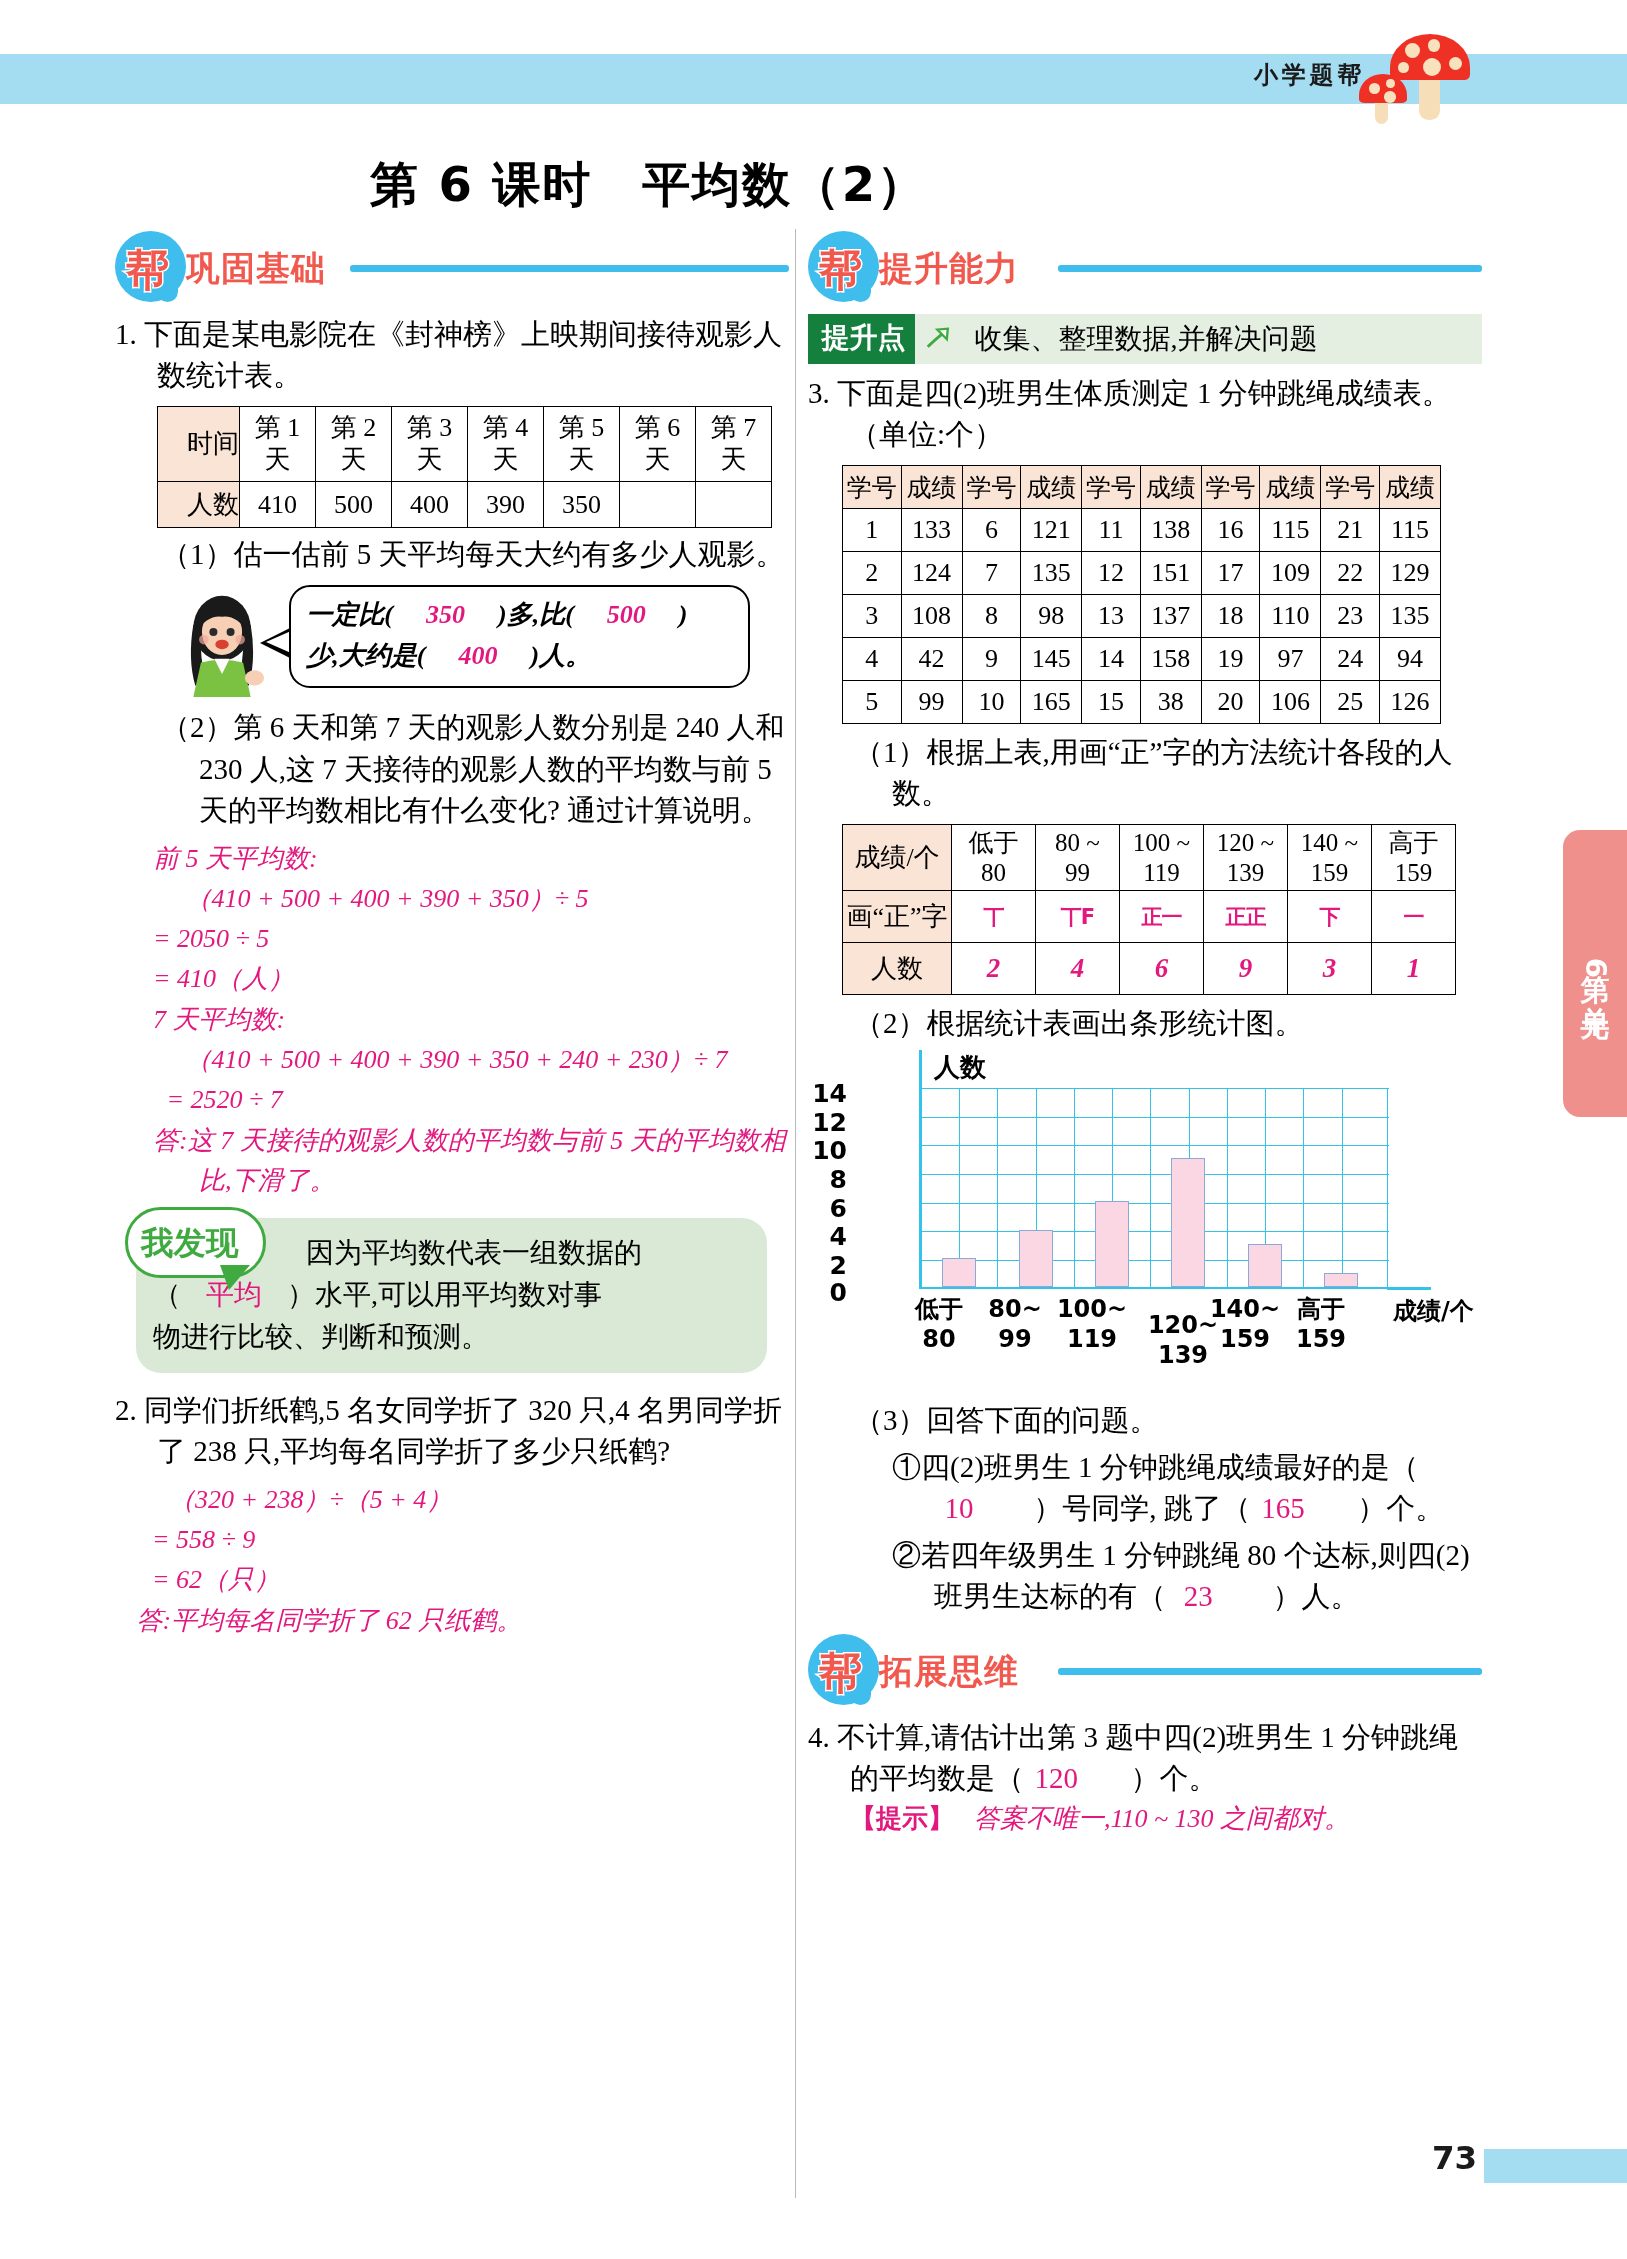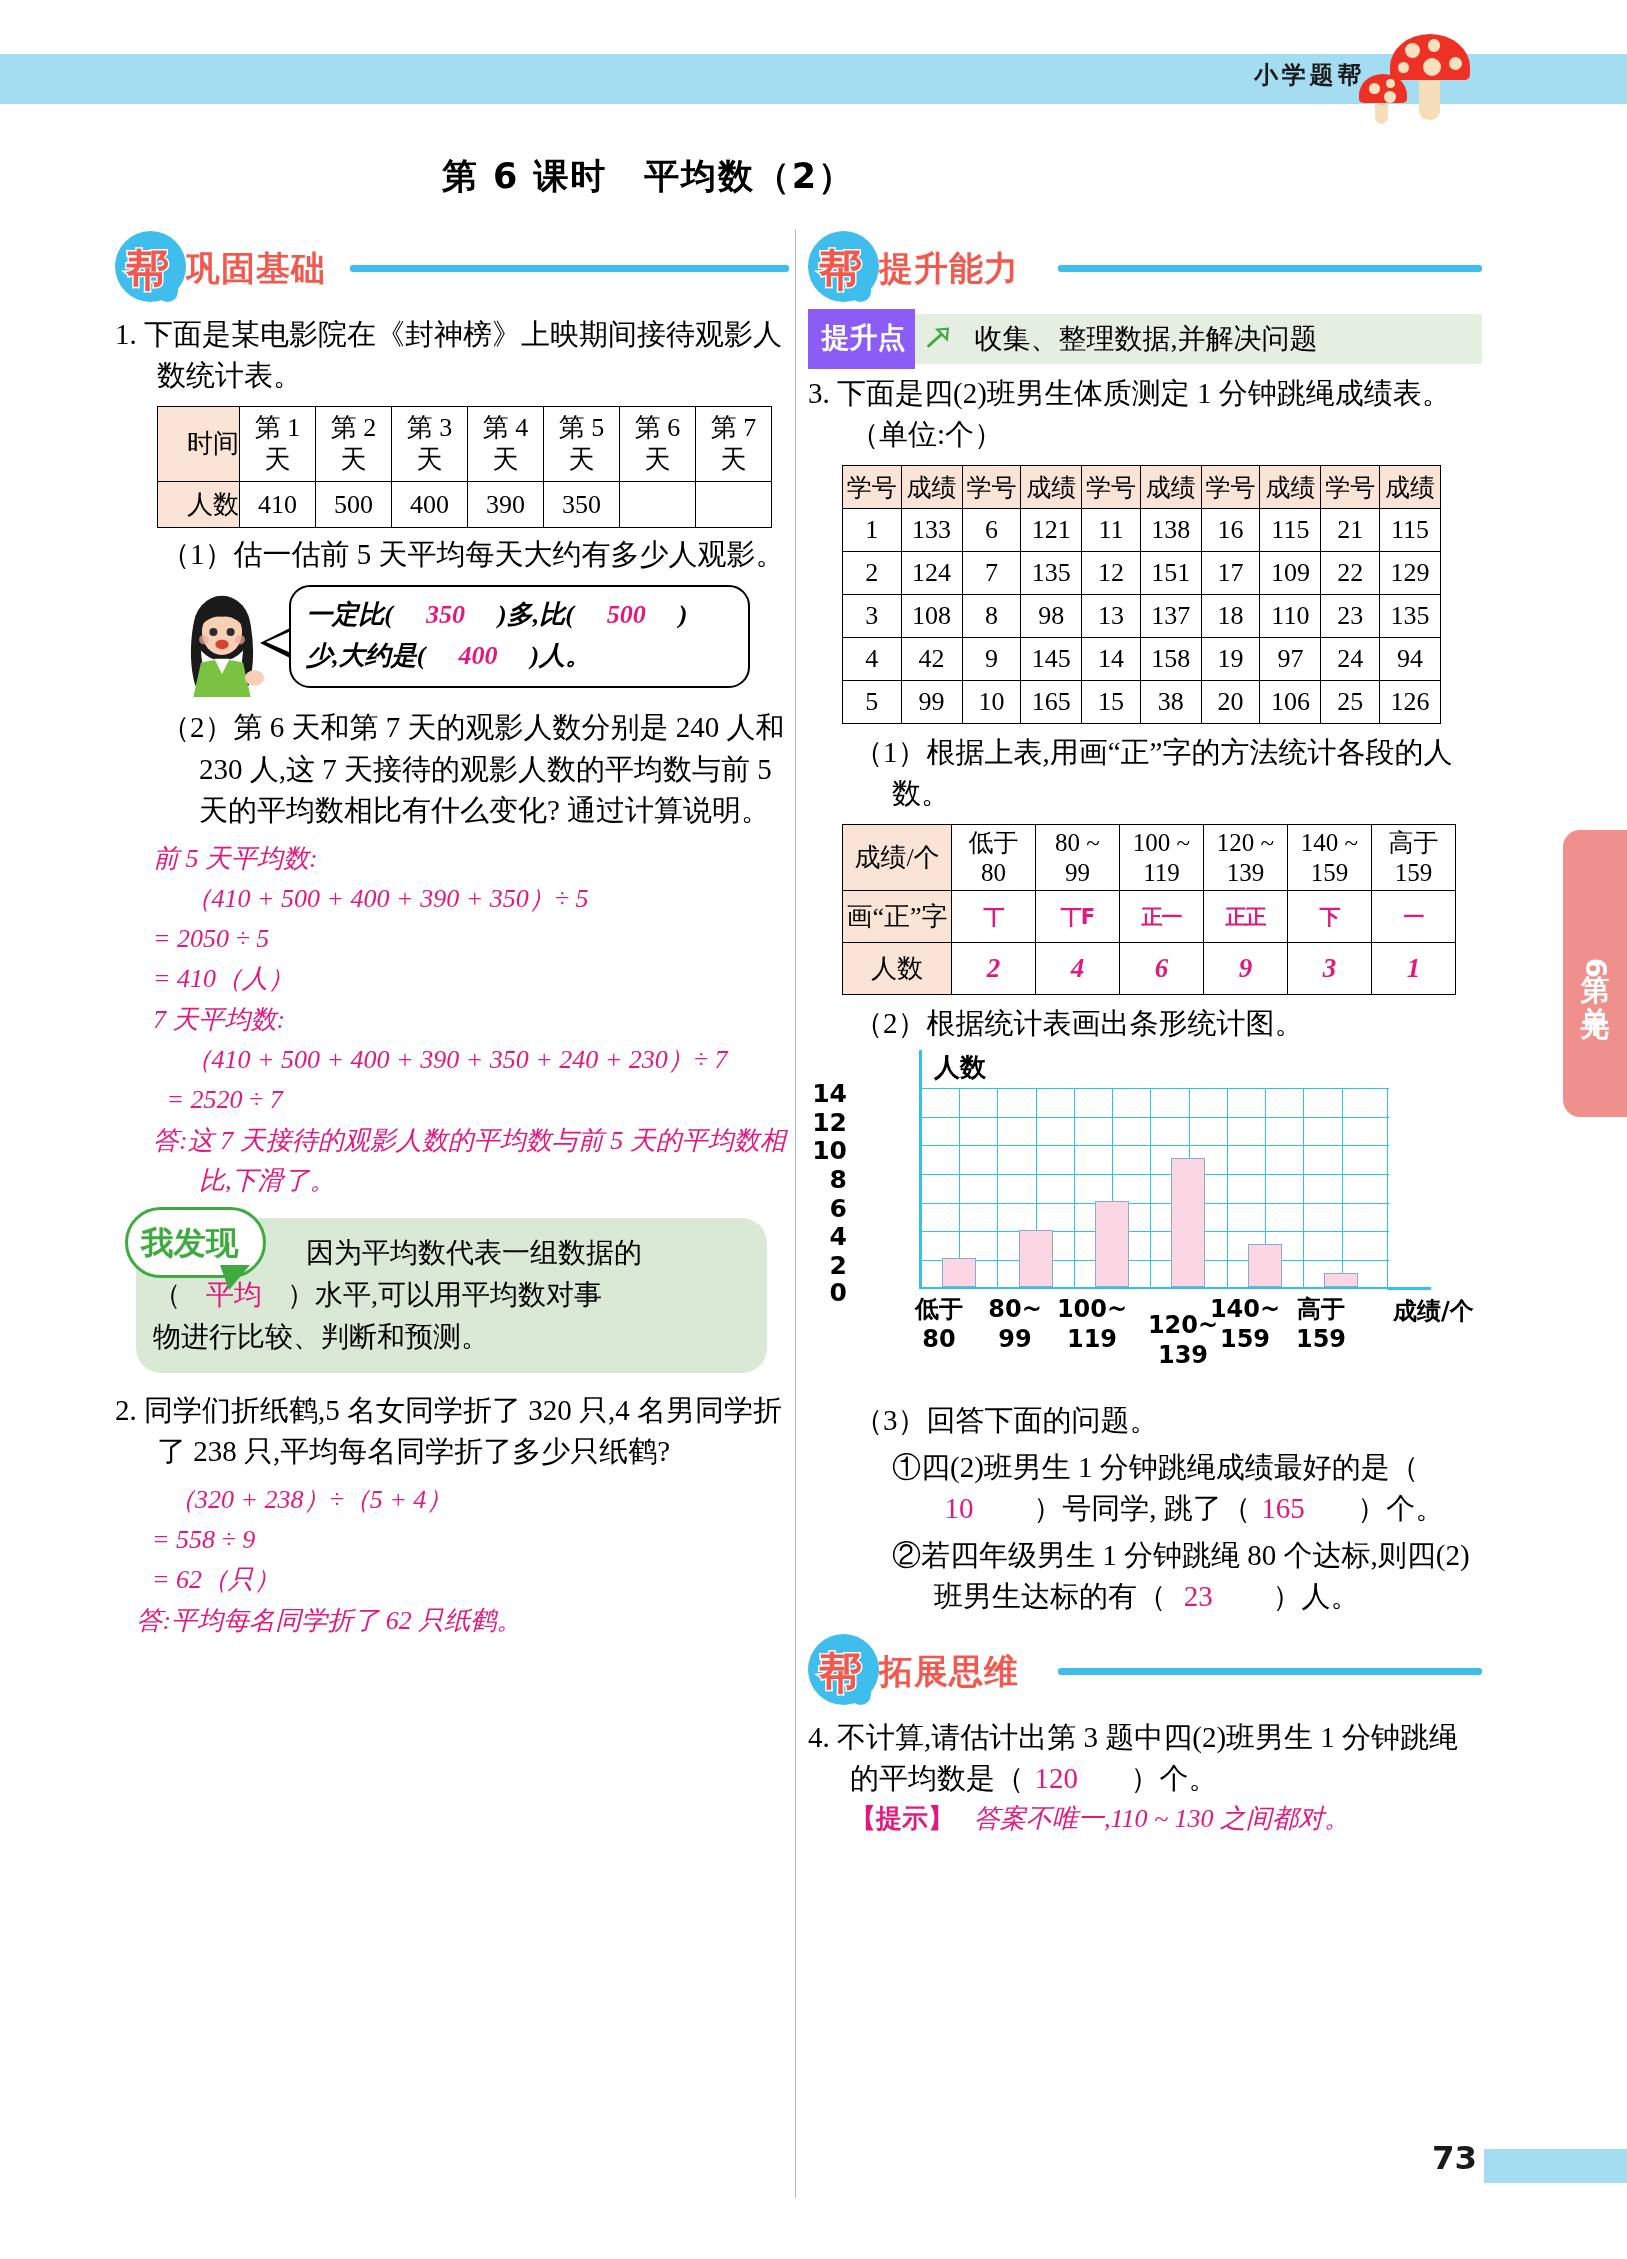--- a/index.html
+++ b/index.html
@@ -25,21 +25,21 @@
   .mush-cap {
     position: absolute; background: #ee3124;
     border-radius: 50% 50% 5.7px 5.7px / 72% 72% 12% 12%;
   }
   .mush-stem { position: absolute; background: #f6dfb8; border-radius: 3.8px 3.8px 9.6px 9.6px; }
   .mush-dot { position: absolute; background: #f7e2bd; border-radius: 50%; }
 
   
   .lesson-title {
     position: absolute; top: 153px; left: 0; width: 1297px;
-    text-align: center; font-size: 35px; font-weight: bold;
+    text-align: center; font-size: 48px; font-weight: bold;
     font-family: "DejaVu Sans", "Liberation Sans", sans-serif;
     letter-spacing: 1.9px;
   }
 
   
   .col-left  { position: absolute; top: 229px; left: 115px;  width: 674px; }
   .col-right { position: absolute; top: 229px; left: 808px; width: 674px; }
   .divider {
     position: absolute; top: 229px; left: 795px; width: 1px; height: 1969px;
     background: #b9b9b9;
@@ -134,23 +134,23 @@
   }
   .disc-text { font-size: 28px; line-height: 1.5; font-family:"Liberation Serif",serif; }
   .disc-l1 { padding-left: 153px; }
 
   
   .tip-row {
     position: relative; background: #e4efe1; height: 50px; width: 100%;
     margin: 5.7px 0 9.6px 0; display: flex; align-items: center;
   }
   .tip-badge {
-    background: #8b5cf6; color:#fff; font-family:"DejaVu Sans",sans-serif;
+    background: #15803d; color:#fff; font-family:"DejaVu Sans",sans-serif;
     font-size: 28px; font-weight: bold; padding: 3.8px 9.6px 5.7px 13.4px;
-    height: 60px; line-height: 42px; border-radius: 0 0 0 0;
+    height: 50px; line-height: 42px; border-radius: 0 0 0 0;
     display:flex; align-items:center;
   }
   .tip-arrow { width: 46px; height: 50px; display:flex; align-items:center; justify-content:center; background:#e4efe1;}
   .tip-txt {
     font-size: 28px; margin-left: 13.4px; font-family:"Liberation Serif",serif;
     letter-spacing: 0px;
   }
 
   
   table.t2 { border-collapse: collapse; margin: 9.6px 0 7.6px 34px; }

